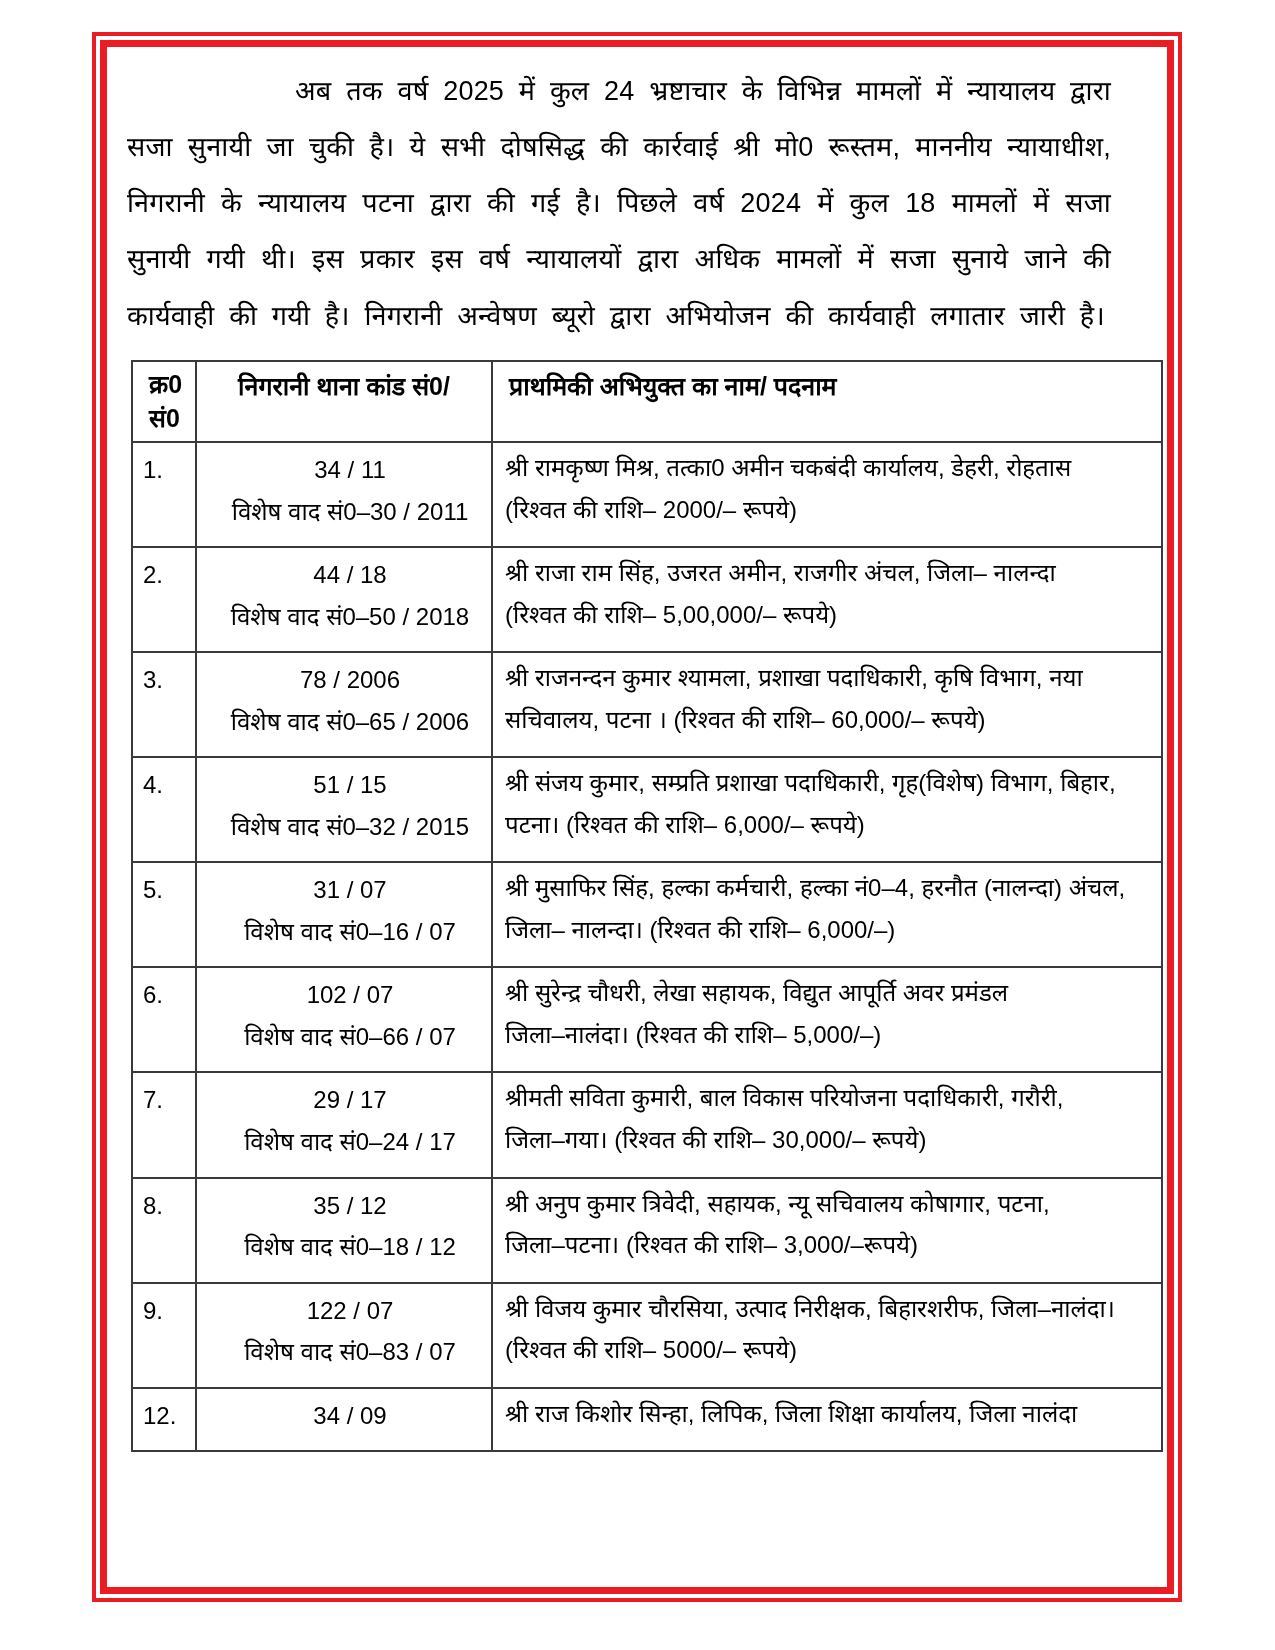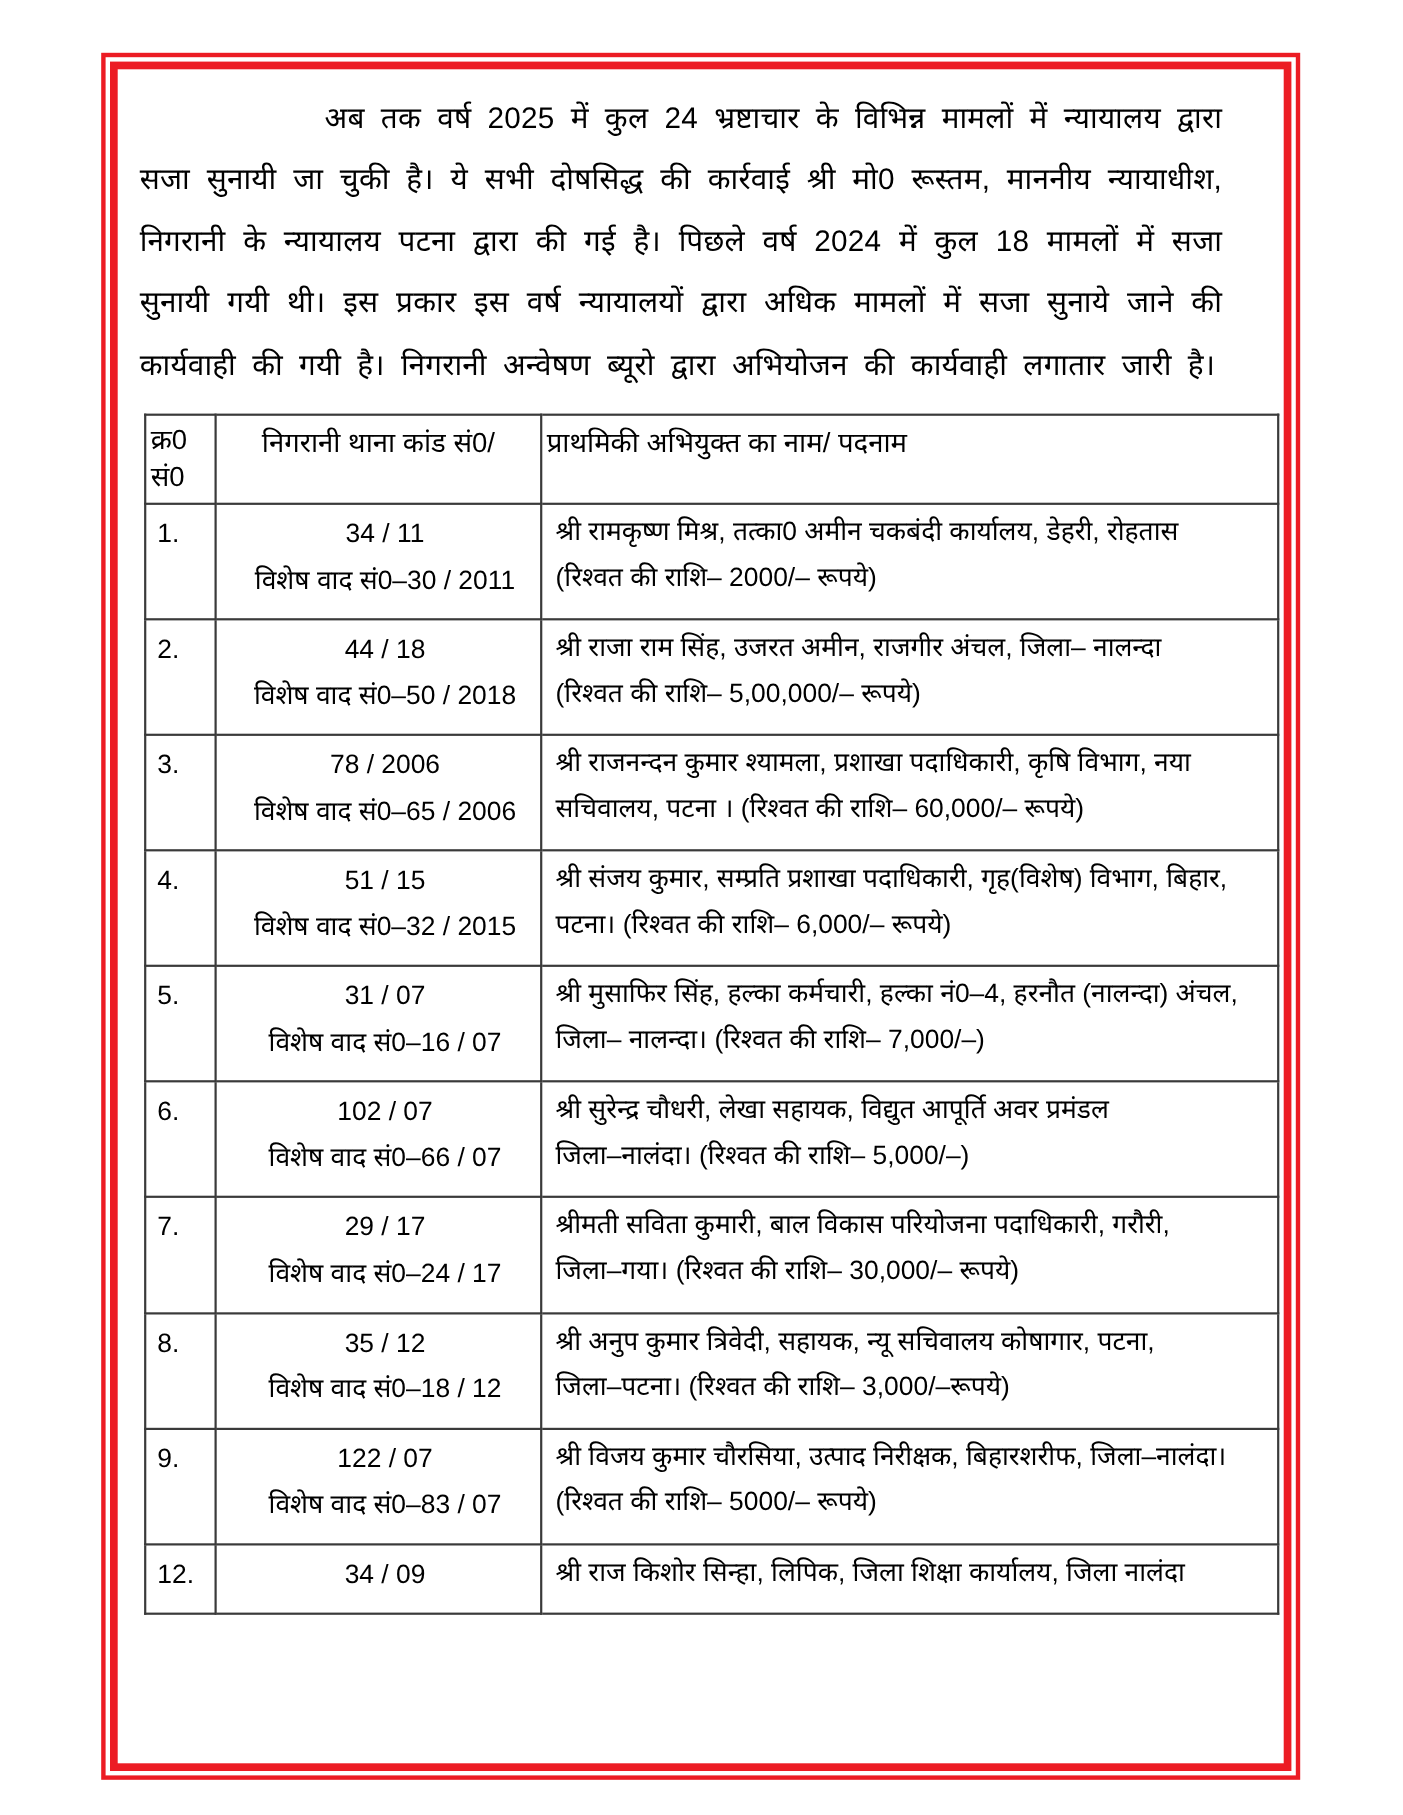--- a/index.html
+++ b/index.html
@@ -5,21 +5,21 @@
   * { margin: 0; padding: 0; box-sizing: border-box; }
   html, body { background: #ffffff; }
   body {
     width: 1275px; height: 1650px;
     position: relative;
     font-family: "Liberation Sans", "DejaVu Sans", sans-serif;
     color: #000;
   }
   .frame-outer {
     position: absolute;
-    left: 92px; top: 48px;
+    left: 92px; top: 32px;
     width: 1090px; height: 1570px;
     border: 4px solid #ec1c24;
     background: #fff;
   }
   .frame-inner {
     position: absolute;
     left: 4px; top: 4px; right: 4px; bottom: 4px;
     border: 7px solid #ec1c24;
     background: #fff;
     overflow: hidden;
@@ -43,22 +43,22 @@
     width: 1020px;
     border-collapse: collapse;
     table-layout: fixed;
   }
   table.cases th, table.cases td {
     border: 2px solid #3a3a3a;
     vertical-align: top;
   }
   table.cases th {
     font-size: 25px;
-    font-weight: normal;
-    padding: 6px 4px;
+    font-weight: bold;
+    padding: 6px 16px;
   }
   th.h-sl { width: 64px; text-align: left; padding-left: 8px; line-height: 1.35; }
   th.h-case { width: 296px; text-align: center; vertical-align: middle; }
   th.h-accused { width: 670px; text-align: left; vertical-align: middle; }
   td { font-size: 24px; line-height: 1.73; }
   td.c-sl { text-align: left; padding: 6px 4px 10px 10px; }
   td.c-case { text-align: center; padding: 6px 6px 12px 18px; }
   td.c-accused { text-align: left; padding: 4px 8px 16px 12px; }
   td.c-accused div { min-height: 41px; }
 </style>
@@ -133,21 +133,21 @@
   </tr>
 
   <tr>
     <td class="c-sl">5.</td>
     <td class="c-case">
       <div class="case-no">31 / 07</div>
       <div class="special-case">विशेष वाद सं0–16 / 07</div>
     </td>
     <td class="c-accused">
                   <div>श्री मुसाफिर सिंह, हल्का कर्मचारी, हल्का नं0–4, हरनौत (नालन्दा) अंचल,</div>
-                  <div>जिला– नालन्दा। (रिश्वत की राशि– 7,000/–)</div>
+                  <div>जिला– नालन्दा। (रिश्वत की राशि– 6,000/–)</div>
                 </td>
   </tr>
 
   <tr>
     <td class="c-sl">6.</td>
     <td class="c-case">
       <div class="case-no">102 / 07</div>
       <div class="special-case">विशेष वाद सं0–66 / 07</div>
     </td>
     <td class="c-accused">

